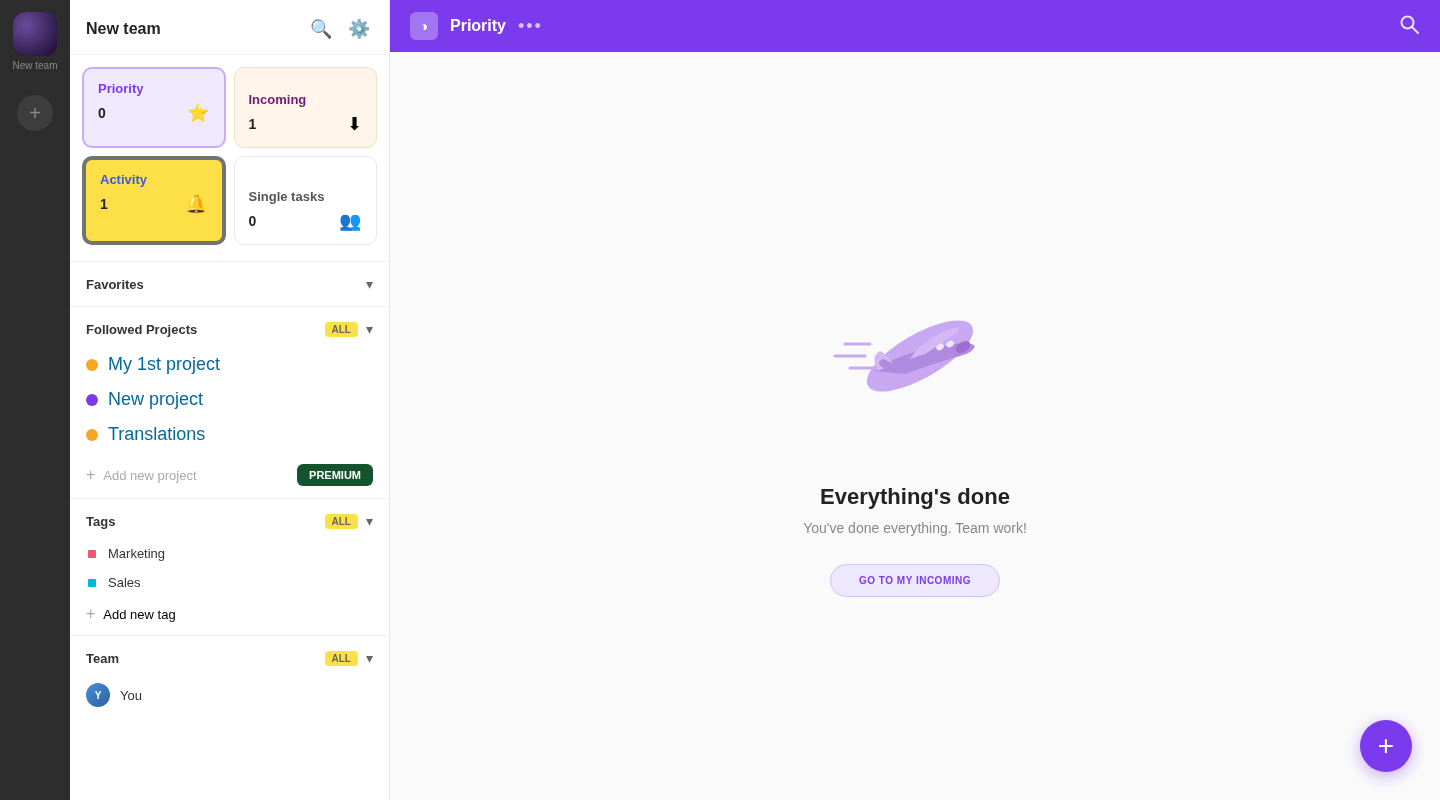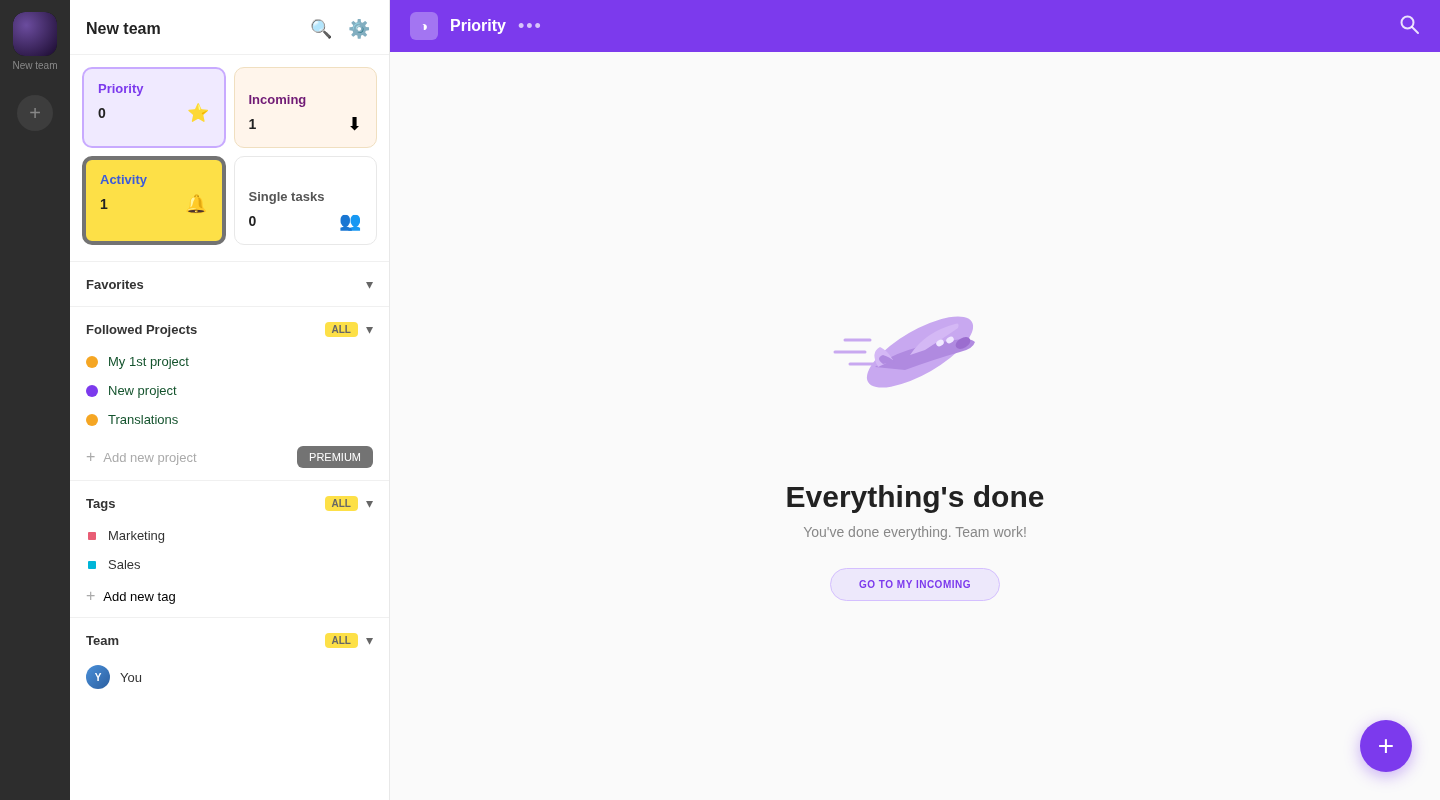--- a/index.html
+++ b/index.html
@@ -194,48 +194,48 @@
       cursor: pointer;
       border-radius: 6px;
     }
     .project-dot {
       width: 12px;
       height: 12px;
       border-radius: 50%;
       flex-shrink: 0;
     }
     .project-name {
-      font-size: 13px;
-      color: #14532d;
+      font-size: 18px;
+      color: #0369a1;
     }
 
     .add-project-row {
       display: flex;
       align-items: center;
       gap: 8px;
       padding: 8px 16px;
       margin-top: 4px;
     }
     .add-project-text {
       font-size: 13px;
       color: #aaa;
       cursor: pointer;
     }
     .add-icon {
       color: #aaa;
       font-size: 16px;
     }
     .premium-btn {
-      background: #737373;
+      background: #14532d;
       color: #fff;
       border: none;
       border-radius: 6px;
       padding: 5px 12px;
       font-size: 11px;
-      font-weight: 400;
+      font-weight: 700;
       cursor: pointer;
       margin-left: auto;
       text-align: right;
     }
 
     
     .tag-item {
       display: flex;
       align-items: center;
       gap: 10px;
@@ -338,21 +338,21 @@
       flex-direction: column;
       gap: 0;
     }
 
     
     .illustration-wrapper {
       margin-bottom: 24px;
     }
 
     .empty-title {
-      font-size: 30px;
+      font-size: 22px;
       font-weight: 700;
       color: #222;
       margin-bottom: 10px;
       text-align: center;
     }
     .empty-subtitle {
       font-size: 14px;
       color: #888;
       margin-bottom: 28px;
       text-align: center;

